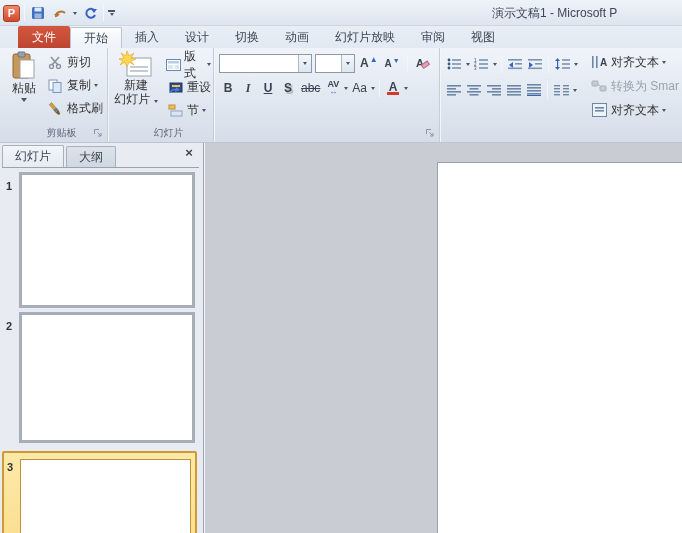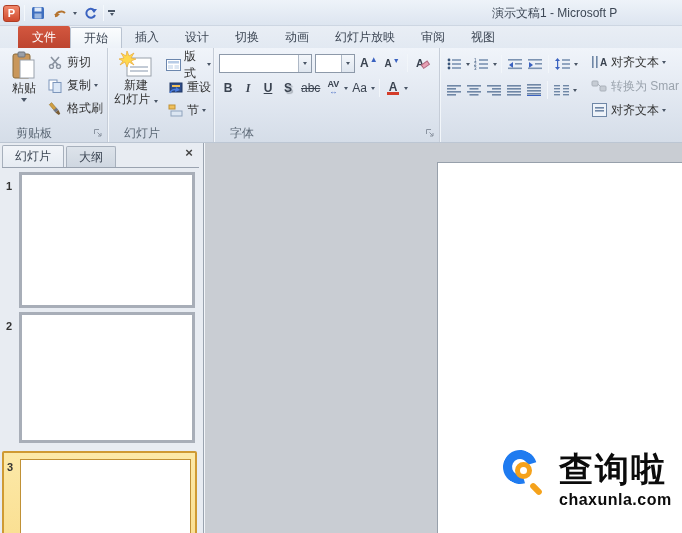--- a/index.html
+++ b/index.html
@@ -32,22 +32,22 @@
     padding:0 14px; margin-left:18px; border-radius:2px 2px 0 0; }
   .rtab.active { background:linear-gradient(#fbfdfe,#edf2f8); border:1px solid #b9c3d1;
     border-bottom:none; border-radius:2px 2px 0 0; }
 
   
   #ribbon { position:absolute; left:0; top:48px; width:682px; height:95px;
     background:linear-gradient(#f0f4fa,#dde4ee 70%,#d5dde8); border-bottom:1px solid #bcc6d3;
     display:flex; }
   .rgroup { position:relative; height:94px; flex-shrink:0;
     border-right:1px solid #c6cdd8; box-shadow:1px 0 0 #f2f6fa; }
-  .rgroup-label { position:absolute; left:16px; right:0; bottom:2px; height:14px; text-align:left;
-    font-size:12px; color:#5c6876; line-height:14px; }
+  .rgroup-label { position:absolute; left:16px; right:0; bottom:2px; height:14px; text-align:center;
+    font-size:10px; color:#5c6876; line-height:14px; }
   .launcher { position:absolute; right:3px; bottom:3px; width:12px; height:12px;
     display:flex; align-items:center; justify-content:center; }
   .bigbtn { position:absolute; top:3px; display:flex; flex-direction:column; align-items:center;
     font-size:12px; color:#333; }
   .smallrow { display:flex; align-items:center; gap:3px; height:23px; font-size:12px; padding:0 2px; }
   .ricon { display:inline-flex; align-items:center; justify-content:center; width:18px; height:16px; }
 
   
   .g-clip { width:108px; }
   
@@ -304,21 +304,20 @@
         <span class="caret sm"></span>
         <div class="fbtn" style="font-weight:normal;">Aa</div>
         <span class="caret sm"></span>
         <div class="vsep"></div>
         <div class="fbtn" style="flex-direction:column; line-height:10px;">
           <span>A</span>
             <span style="display:block; width:12px; height:3px; background:#d43c2a;"></span>
         </div>
         <span class="caret sm"></span>
       </div>
-      <div class="rgroup-label">字体</div>
       <div class="launcher">
         <svg width="10" height="10">
             <path d="M1.5 1.5 H6 M1.5 1.5 V6" stroke="#8a93a0" fill="none"></path>
             <path d="M4.5 4.5 L8 8 M8 5 V8 H5" stroke="#8a93a0" fill="none"></path>
           </svg>
       </div>
     </div>
 
     <div class="rgroup g-para">
       <div style="position:absolute; left:5px; top:6px; display:flex; align-items:center; gap:2px;">
@@ -491,23 +490,14 @@
         <div class="thumb-num">3</div>
         <div class="sel-inner"></div>
       </div>
     </div>
 
     <div id="mainpane">
       <div id="slide-canvas"></div>
     </div>
   </div>
 
-  <div id="watermark">
-    <div class="wm-ring"></div>
-    <div class="wm-glass"></div>
-    <div class="wm-handle"></div>
-    <div class="wm-text">
-      <div class="wm-brand">查询啦</div>
-      <div class="wm-domain">chaxunla.com</div>
-    </div>
-  </div>
 
 </div>
 
 </body></html>

